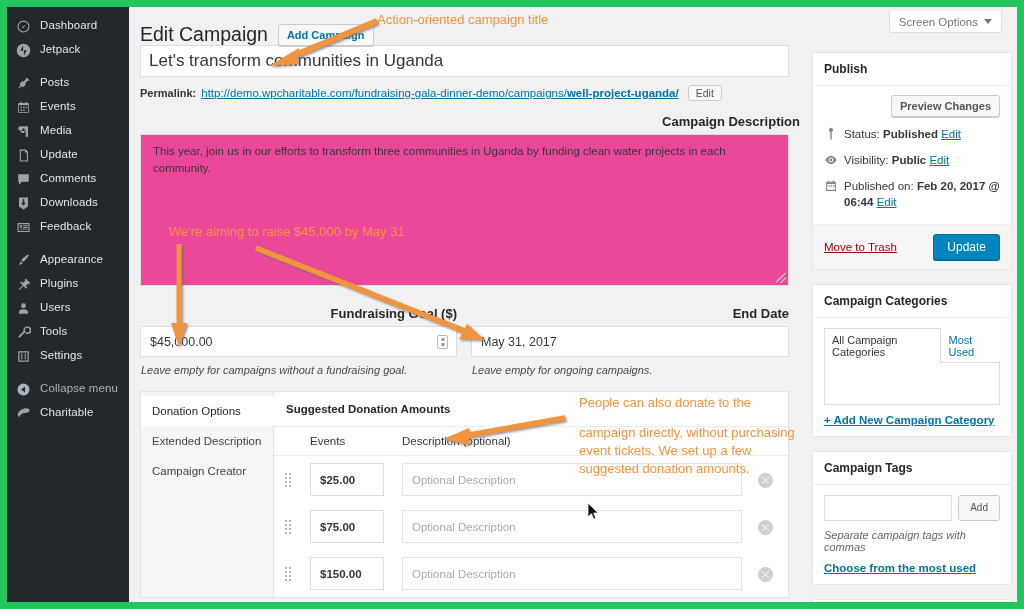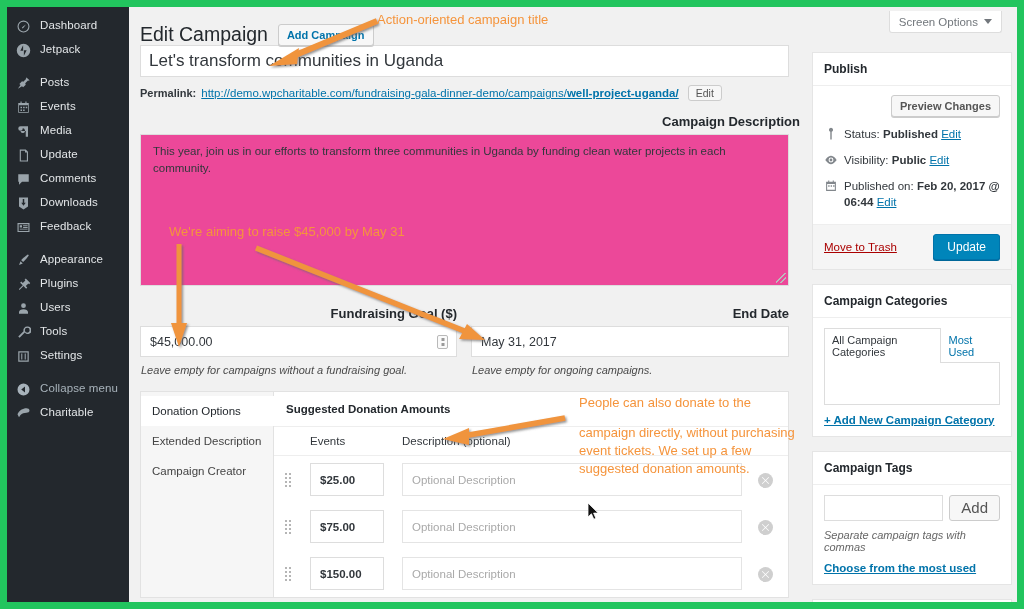--- a/index.html
+++ b/index.html
@@ -162,21 +162,21 @@
   .cat-tabs { display:flex; font-size:11px; border-bottom:1px solid #ddd; }
   .cat-tab { padding:5px 7px; border:1px solid #ddd; border-bottom:none;
              background:#fff; color:#32373c; margin-bottom:-1px; cursor:pointer; }
   .cat-tab.inactive { border-color:transparent; color:#0073aa; background:transparent; }
   .cat-box { border:1px solid #ddd; border-top:none; height:42px; background:#fff; }
   .addnew { display:block; margin-top:9px; font-size:11.5px; font-weight:bold;
             color:#0073aa; text-decoration:underline; cursor:pointer; }
   .tag-row { display:flex; gap:6px; }
   .tag-input { flex:1; height:26px; border:1px solid #ddd; background:#fff; }
   .btn-add { background:#f7f7f7; border:1px solid #ccc; border-radius:3px; color:#555;
-             font-size:15px; padding:0 11px; cursor:pointer; }
+             font-size:10px; padding:0 11px; cursor:pointer; }
   .tag-hint { font-style:italic; font-size:11px; color:#666; margin-top:8px; }
 
   
   #overlay { position:absolute; inset:0; pointer-events:none; }
   .anno {
     position:absolute; color:#F5943C; font-size:13px; line-height:1.3;
     font-family:"Liberation Sans", sans-serif; white-space:pre;
   }
   #cursor { position:absolute; left:581px; top:496px; width:12px; height:18px; }
 </style>

